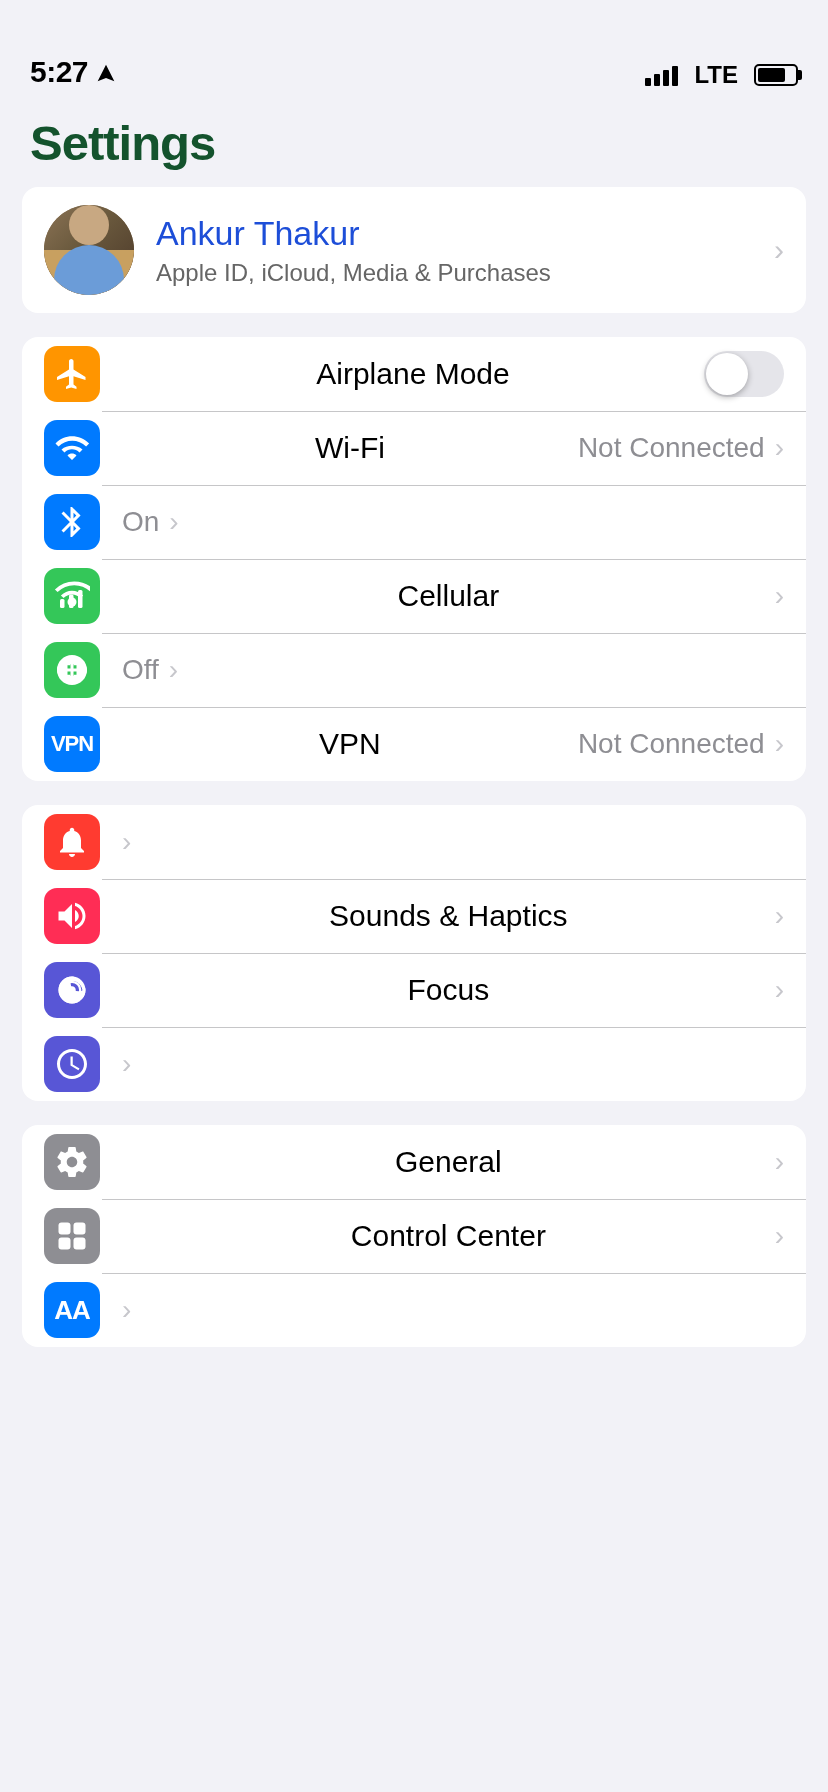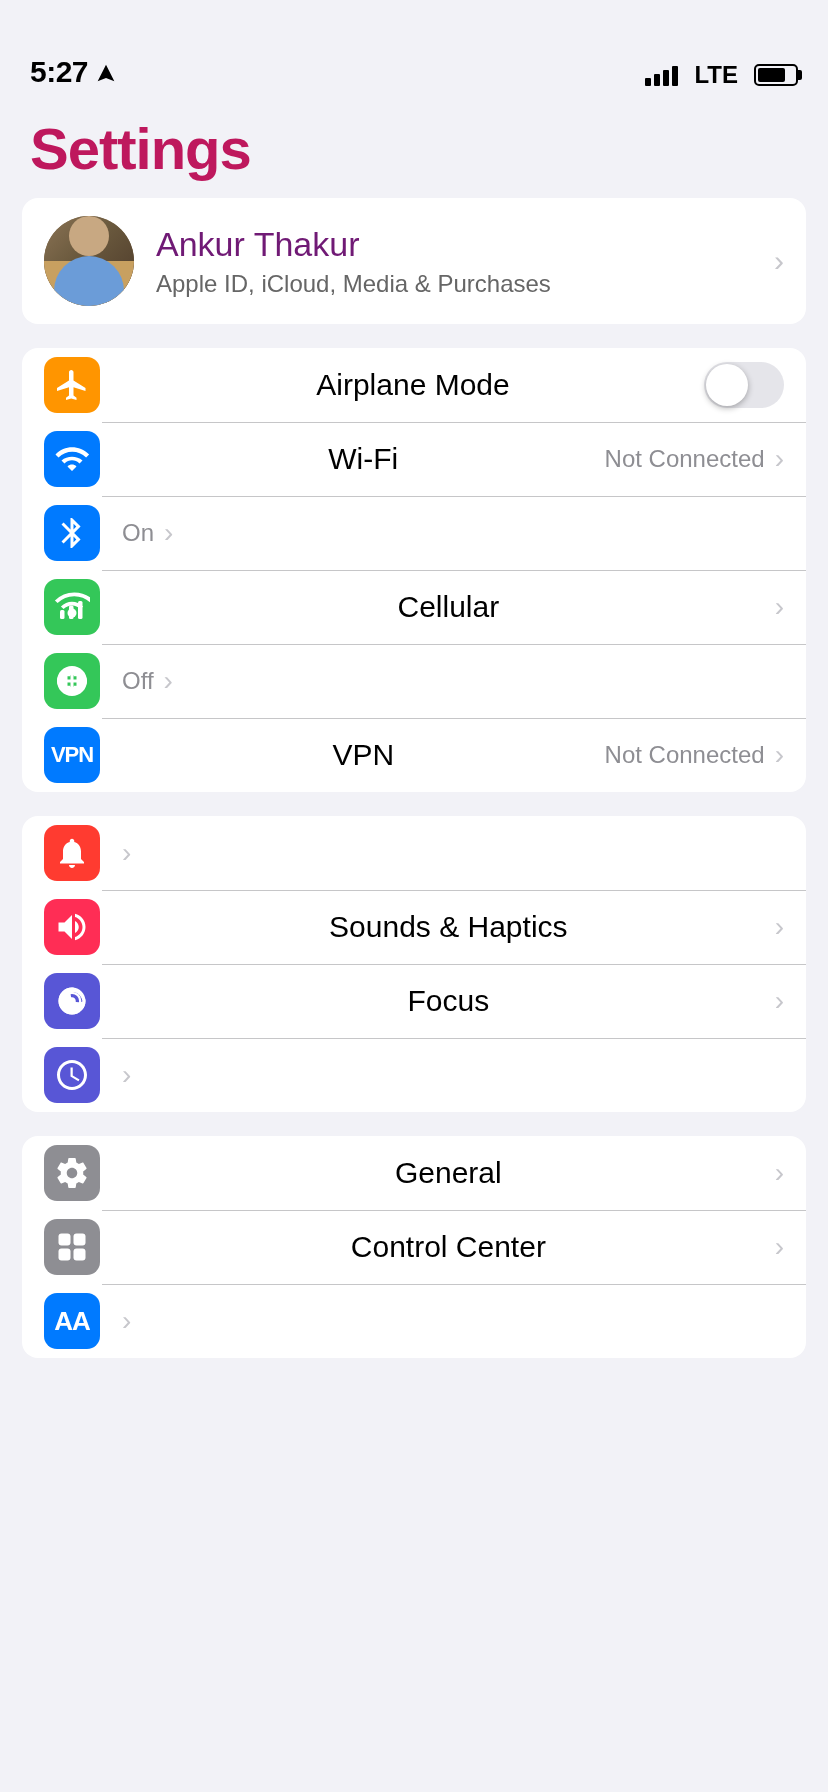--- a/index.html
+++ b/index.html
@@ -93,23 +93,23 @@
       background: #000;
       border-radius: 2px;
     }
 
     
     .page-title {
       padding: 20px 30px 16px 30px;
     }
 
     .page-title h1 {
-      font-size: 58px;
+      font-size: 49px;
       font-weight: 800;
-      color: #be185d;
+      color: #14532d;
       letter-spacing: -1px;
     }
 
     
     .settings-section {
       margin: 0 22px 24px 22px;
       background: #fff;
       border-radius: 16px;
       overflow: hidden;
     }
@@ -177,21 +177,21 @@
       background: #c8a060;
     }
 
     .profile-info {
       flex: 1;
     }
 
     .profile-name {
       font-size: 34px;
       font-weight: 500;
-      color: #701a75;
+      color: #1d4ed8;
       margin-bottom: 6px;
     }
 
     .profile-subtitle {
       font-size: 24px;
       color: #666;
     }
 
     .chevron {
       color: #c7c7cc;
@@ -241,21 +241,21 @@
     .icon-gray2 { background: #8e8e93; }
 
     .row-label {
       font-size: 30px;
       color: #000;
       flex: 1;
       text-align: center;
     }
 
     .row-value {
-      font-size: 24px;
+      font-size: 28px;
       color: #8e8e93;
       margin-right: 10px;
     }
 
     .row-chevron {
       color: #c7c7cc;
       font-size: 28px;
     }
 
     

